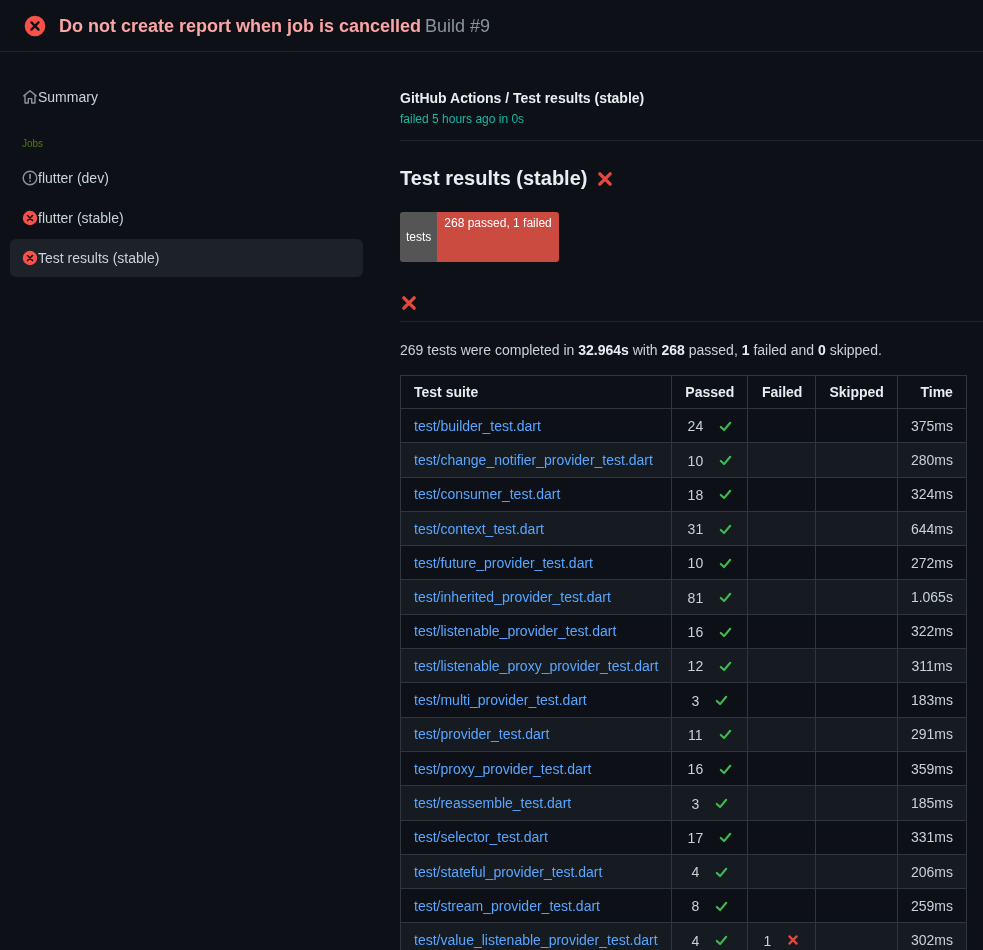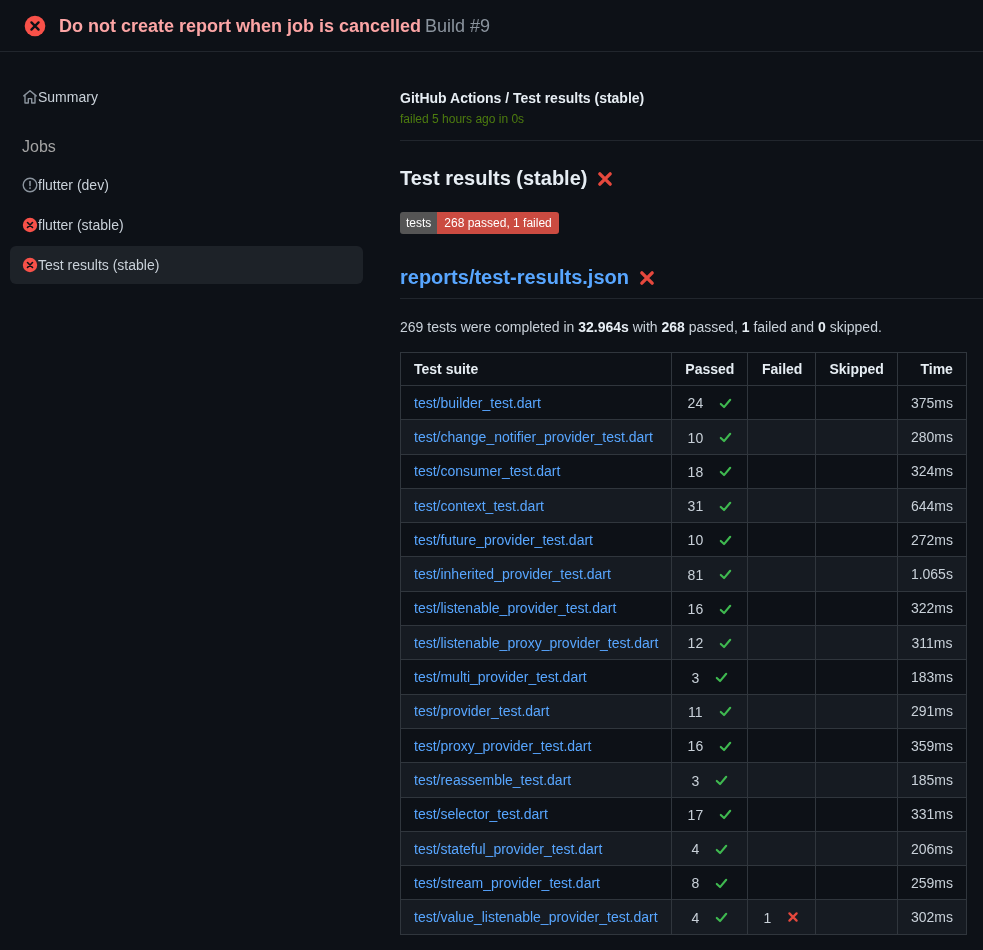--- a/index.html
+++ b/index.html
@@ -22,34 +22,34 @@
   
   .layout { display: flex; align-items: flex-start; }
   .sidebar { width: 375px; flex: none; padding: 26px 12px 0 10px; }
   .side-item {
     display: flex; align-items: center; gap: 0;
     height: 38px; padding: 0 12px; border-radius: 6px;
     color: #c9d1d9; cursor: pointer;
   }
   .side-item .side-label { font-size: 14px; }
   .side-item.selected { background: rgba(177,186,196,0.1); }
-  .jobs-heading { color: #a3a3a3; font-size: 16px; padding: 22px 12px 10px 12px; }
+  .jobs-heading { color: #4d7c0f; font-size: 10px; padding: 22px 12px 10px 12px; }
   .job-item { margin-bottom: 2px; }
   
   .main { flex: 1; min-width: 0; padding: 38px 0 24px 25px; }
   .breadcrumb { font-size: 14px; font-weight: 700; color: #e6edf3; }
-  .run-meta { font-size: 12px; color: #4d7c0f; margin-top: 6px; }
+  .run-meta { font-size: 12px; color: #14b8a6; margin-top: 6px; }
   .hdivider { border: 0; border-top: 1px solid #21262d; margin: 14px 0 0 0; }
   .section-heading {
     margin: 26px 0 0 0; display: flex; align-items: center; gap: 9px;
     font-size: 20px; font-weight: 700; color: #e6edf3;
   }
   .icon18 { width: 18px; height: 18px; display: inline-flex; flex: none; }
   .badge { display: inline-flex; margin-top: 22px; font-size: 12px; line-height: 1; }
-  .badge-label { background: #555555; color: #fff; padding: 5px 6px; border-radius: 3px 0 0 3px; }
+  .badge-label { background: #555555; color: #fff; padding: 19px 6px; border-radius: 3px 0 0 3px; }
   .badge-value { background: #cb4b41; color: #fff; padding: 5px 7px; border-radius: 0 3px 3px 0; }
   .report-heading {
     margin: 32px 0 0 0; padding-bottom: 9px;
     border-bottom: 1px solid #21262d;
     display: flex; align-items: center; gap: 9px;
     font-size: 20px; font-weight: 700;
   }
   .report-heading a { color: #58a6ff; text-decoration: none; }
   .summary-line { margin-top: 20px; font-size: 14px; color: #c9d1d9; }
   .summary-line b { color: #e6edf3; }
@@ -154,21 +154,20 @@
         </svg>
       </span>
     </div>
 
     <span class="badge">
       <span class="badge-label">tests</span>
       <span class="badge-value">268 passed, 1 failed</span>
     </span>
 
     <div class="report-heading">
-      <a href="#">reports/test-results.json</a>
       <span class="icon18">
         <svg viewBox="0 0 16 16" width="18" height="18">
           <path d="M3.4 3.4 L12.6 12.6 M12.6 3.4 L3.4 12.6" stroke="#e5483d" stroke-width="3" stroke-linecap="round"></path>
         </svg>
       </span>
     </div>
 
     <div class="summary-line"><span>269 tests were completed in </span><b>32.964s</b><span> with </span><b>268</b><span> passed, </span><b>1</b><span> failed and </span><b>0</b><span> skipped.</span></div>
 
     <table class="results">

